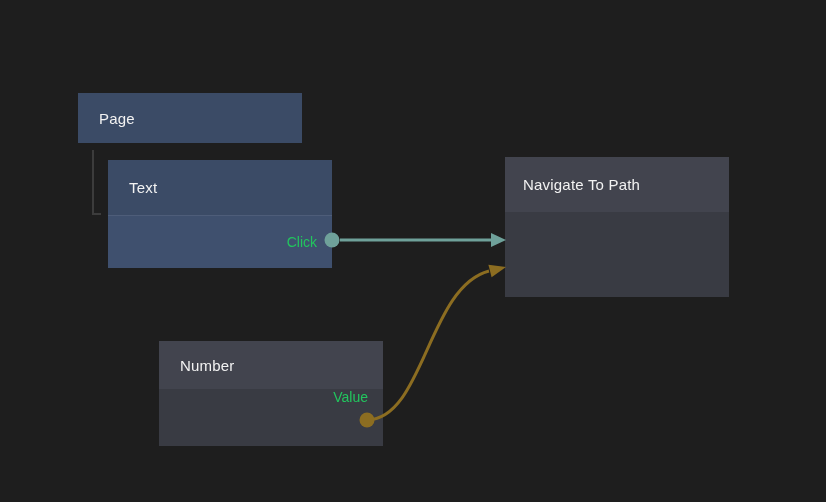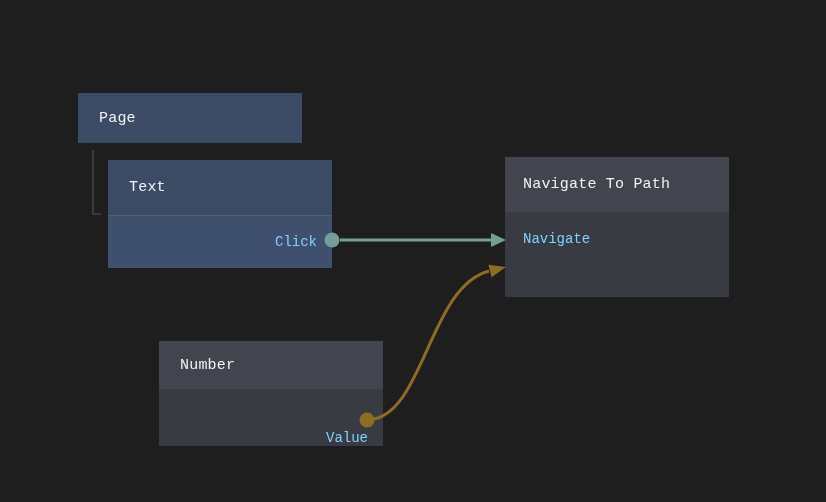--- a/index.html
+++ b/index.html
@@ -9,21 +9,20 @@
     height: 502px;
     overflow: hidden;
     background: #1e1e1e;
     font-family: "Liberation Sans", "DejaVu Sans", sans-serif;
   }
   .canvas {
     position: relative;
     width: 826px;
     height: 502px;
     background: #1e1e1e;
-    font-family: Liberation Mono, monospace;
   }
   .node {
     position: absolute;
     box-sizing: border-box;
     color: #f2f2f2;
   }
   .node-header {
     box-sizing: border-box;
     display: flex;
     align-items: center;
@@ -38,41 +37,41 @@
   
   .logic .node-header  { background: #42444e; }
   .logic .node-body    { background: #393b43; }
 
   .node-body { box-sizing: border-box; }
 
   .port-row {
     display: flex;
     align-items: center;
     font-size: 14px;
-    color: #7dd3fc;
+    color: #22c55e;
   }
   .port-row.output { justify-content: flex-end; padding-right: 15px; }
   .port-row.input  { justify-content: flex-start; padding-left: 18px; }
 
   
   #node-page      { left: 78px;  top: 93px;  width: 224px; height: 50px; }
   #node-page .node-header { height: 50px; }
 
   #node-text      { left: 108px; top: 160px; width: 224px; height: 108px; }
   #node-text .node-header { height: 55px; }
   #node-text .node-body   { height: 53px; display: flex; flex-direction: column; justify-content: center; }
 
   #node-navigate  { left: 505px; top: 157px; width: 224px; height: 140px; border-radius: 22px; }
   #node-navigate .node-header { height: 55px; padding-left: 18px; }
   #node-navigate .node-body   { height: 85px; padding-top: 12px; }
   #node-navigate .port-row    { height: 29px; }
 
   #node-number    { left: 159px; top: 341px; width: 224px; height: 105px; }
   #node-number .node-header { height: 48px; }
-  #node-number .node-body   { height: 57px; display: flex; flex-direction: column; justify-content: flex-end; }
+  #node-number .node-body   { height: 57px; display: flex; flex-direction: column; justify-content: flex-start; }
 
   
   .hierarchy-line {
     position: absolute;
     left: 92px;
     top: 150px;
     width: 9px;
     height: 65px;
     border-left: 2px solid #3c3c3c;
     border-bottom: 2px solid #3c3c3c;
@@ -111,23 +110,20 @@
         <span>Click</span>
       </div>
     </div>
   </div>
 
   <div class="node logic" id="node-navigate">
     <div class="node-header">
       <span>Navigate To Path</span>
     </div>
     <div class="node-body">
-      <div class="port-row input">
-        <span>Navigate</span>
-      </div>
     </div>
   </div>
 
   <div class="node logic" id="node-number">
     <div class="node-header">
       <span>Number</span>
     </div>
     <div class="node-body">
       <div class="port-row output">
         <span>Value</span>

